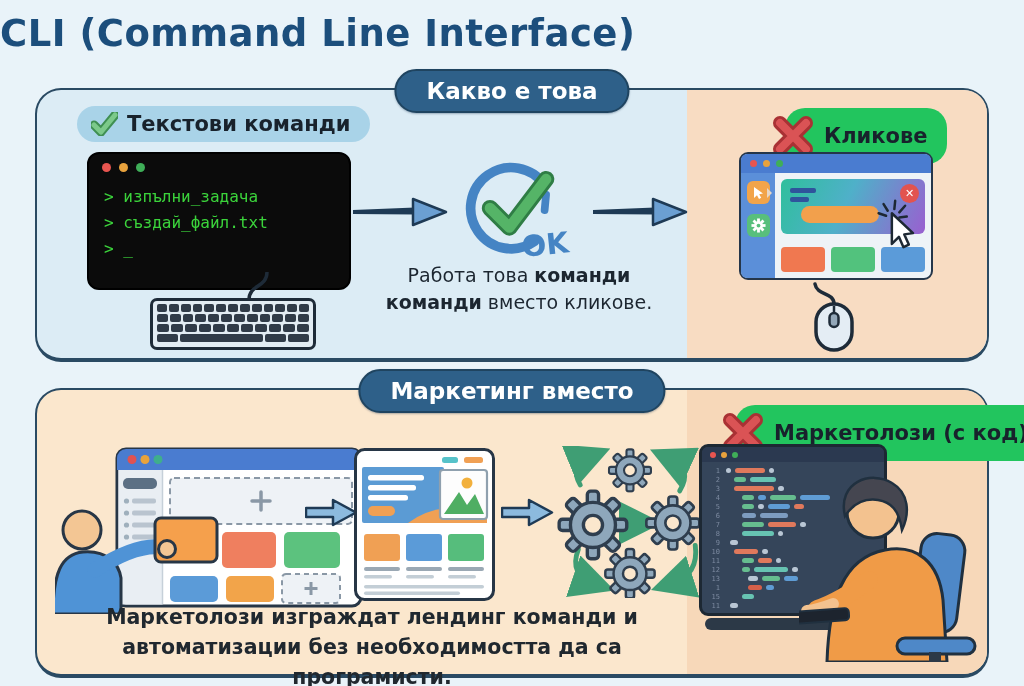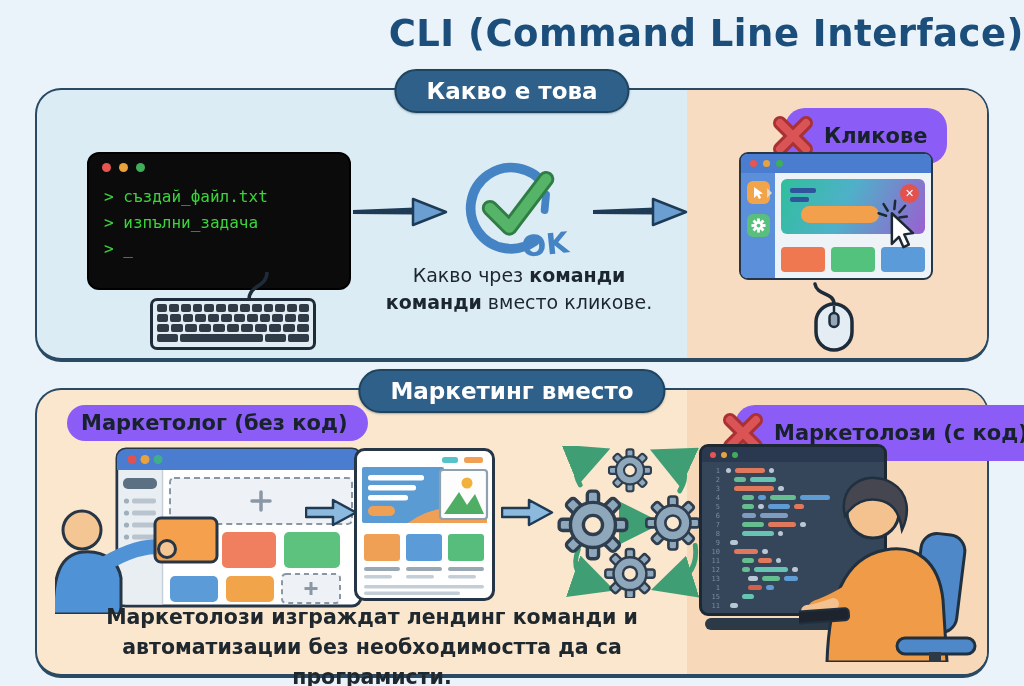--- a/index.html
+++ b/index.html
@@ -1,40 +1,40 @@
 <!DOCTYPE html>
 <html><head>
 <meta charset="utf-8">
 <style>
   html,body{margin:0;padding:0;width:1024px;height:686px;overflow:hidden;
     font-family:"DejaVu Sans","Liberation Sans",sans-serif;background:#e9f3f9;}
   .stage{position:relative;width:1024px;height:686px;}
 
-  .main-title{position:absolute;top:12px;left:0;width:100%;text-align:right;
+  .main-title{position:absolute;top:12px;left:0;width:100%;text-align:left;
     font-size:37px;font-weight:bold;color:#1c4e7c;letter-spacing:.5px;}
 
   .panel{position:absolute;left:35px;width:950px;background:#dcecf5;
     border:2.5px solid #2a4a63;border-bottom-width:4px;border-radius:26px;}
   #panel-what{top:88px;height:268px;}
   #panel-marketing{top:388px;height:284px;background:#fbe7cd;}
   .zone-right{position:absolute;top:0;right:0;bottom:0;width:300px;
     border-radius:0 23px 23px 0;}
   #panel-what .zone-right{background:#f8dcc2;}
   #panel-marketing .zone-right{background:#f7d8b9;}
 
   .badge{position:absolute;left:50%;top:-21px;transform:translateX(-50%);
     background:#2e6089;color:#fff;font-size:23px;font-weight:bold;
     padding:7px 30px;border-radius:22px;border:2px solid #1f4460;white-space:nowrap;
     box-shadow:0 1px 2px rgba(20,50,80,.35);z-index:5;}
 
   .label-pill{position:absolute;display:flex;align-items:center;gap:9px;
     font-size:21px;font-weight:bold;color:#18222c;padding:6px 20px 6px 14px;
     border-radius:20px;white-space:nowrap;}
   .pill-blue{background:#a9d3e8;}
-  .pill-orange{background:#8b5cf6;}
+  .pill-orange{background:#22c55e;}
   .xpill{padding-left:14px;}
   .x-icon{flex:0 0 auto;margin-left:-28px;}
 
   
   .terminal{position:absolute;left:50px;top:62px;width:260px;height:134px;
     background:#0b0b0b;border:2px solid #000;border-radius:12px;}
   .term-dots{position:absolute;top:9px;left:13px;display:flex;gap:8px;}
   .dot{width:9px;height:9px;border-radius:50%;}
   .dot-r{background:#e85550;} .dot-y{background:#e8a23d;} .dot-g{background:#3fae58;}
   .term-lines{position:absolute;left:15px;top:30px;
@@ -123,28 +123,35 @@
 
 <div class="stage">
 
   <div class="main-title">CLI (Command Line Interface)</div>
 
   <div class="panel" id="panel-what">
     <div class="zone-right"></div>
 
     <div class="badge">Какво е това</div>
 
+    <div class="label-pill pill-blue" style="left:40px;top:16px;">
+      <svg width="27" height="24" viewBox="0 0 27 24">
+        <path d="M3,13 L10,20 L24,3" fill="none" stroke="#3f8f52" stroke-width="9" stroke-linecap="round" stroke-linejoin="round"></path>
+        <path d="M3,13 L10,20 L24,3" fill="none" stroke="#7cc98a" stroke-width="5" stroke-linecap="round" stroke-linejoin="round"></path>
+      </svg>
+      <span>Текстови команди</span>
+    </div>
 
     <div class="terminal">
       <div class="term-dots">
         <div class="dot dot-r"></div>
         <div class="dot dot-y"></div>
         <div class="dot dot-g"></div>
       </div>
-      <div class="term-lines" id="terminal-lines"><div>&gt; създай_файл.txt</div><div>&gt; изпълни_задача</div><div>&gt; _</div></div>
+      <div class="term-lines" id="terminal-lines"><div>&gt; изпълни_задача</div><div>&gt; създай_файл.txt</div><div>&gt; _</div></div>
     </div>
 
     <svg class="cable" style="left:160px;top:182px;" width="80" height="28" viewBox="0 0 80 28">
       <path d="M52,28 C52,12 70,16 70,0" fill="none" stroke="#1e2b38" stroke-width="3.5" stroke-linecap="round"></path>
     </svg>
 
     <div class="keyboard" id="keyboard">
         <div class="kb-row">
           <div class="kb-key"></div>
           <div class="kb-key"></div>
@@ -202,21 +209,21 @@
 
     <svg style="position:absolute;left:424px;top:64px;" width="116" height="116" viewBox="0 0 120 120">
       <path d="M86.4,31.9 A42,42 0 1 0 76.1,90.4" fill="none" stroke="#4584c4" stroke-width="10" stroke-linecap="round"></path>
       <path d="M88,42 L86.5,58" fill="none" stroke="#4584c4" stroke-width="8" stroke-linecap="round"></path>
       <path d="M30,56 L50,76 L88,26" fill="none" stroke="#2f7d45" stroke-width="17" stroke-linecap="round" stroke-linejoin="round"></path>
       <path d="M30,56 L50,76 L88,26" fill="none" stroke="#55b467" stroke-width="11" stroke-linecap="round" stroke-linejoin="round"></path>
       <text x="88" y="104" text-anchor="middle" font-size="30" font-weight="bold" fill="#4584c4" font-family="DejaVu Sans, sans-serif" transform="rotate(-6 88 104)">OK</text>
     </svg>
 
     <div class="caption1">
-      <span>Какво чрез </span><b>команди</b><br>
+      <span>Работа това </span><b>команди</b><br>
       <b>команди</b><span> вместо кликове.</span>
     </div>
 
     <svg class="arrow" style="left:556px;top:104px;" width="96" height="36" viewBox="0 0 96 36">
       <polygon points="0,16 62,13.5 62,20.5 0,20" fill="#1e3a55"></polygon>
       <polygon points="60,5 93,18 60,31" fill="#6b9fd2" stroke="#1e3a55" stroke-width="2.5" stroke-linejoin="round"></polygon>
     </svg>
 
     <div class="label-pill pill-orange xpill" style="left:748px;top:18px;">
       <svg class="x-icon" width="44" height="44" viewBox="0 0 44 44">
@@ -288,23 +295,20 @@
       <line x1="31" y1="24" x2="31" y2="34" stroke="#1e2b38" stroke-width="2.5"></line>
       <rect x="26.5" y="31" width="9" height="14" rx="4.5" fill="#93a7b8" stroke="#1e2b38" stroke-width="2.5"></rect>
     </svg>
   </div>
 
   <div class="panel" id="panel-marketing">
     <div class="zone-right"></div>
 
     <div class="badge">Маркетинг вместо</div>
 
-    <div class="label-pill pill-orange" style="left:30px;top:15px;">
-      <span>Маркетолог (без код)</span>
-    </div>
 
     <svg class="builder" width="312" height="168" viewBox="0 0 312 168">
       <rect x="62" y="3" width="244" height="157" rx="9" fill="#fff" stroke="#273646" stroke-width="3"></rect>
       <path d="M62,12 a9,9 0 0 1 9,-9 h226 a9,9 0 0 1 9,9 v12 h-244 Z" fill="#4a7cd0"></path>
       <circle cx="77" cy="13.5" r="4.5" fill="#e05252"></circle>
       <circle cx="90" cy="13.5" r="4.5" fill="#e8a33c"></circle>
       <circle cx="103" cy="13.5" r="4.5" fill="#3fae8c"></circle>
       <rect x="63.5" y="24" width="44" height="134.5" fill="#e9eef3"></rect>
       <line x1="107.5" y1="24" x2="107.5" y2="158" stroke="#c6d0d9" stroke-width="1.5"></line>
       <rect x="68" y="32" width="34" height="11" rx="5" fill="#5c7084"></rect>

